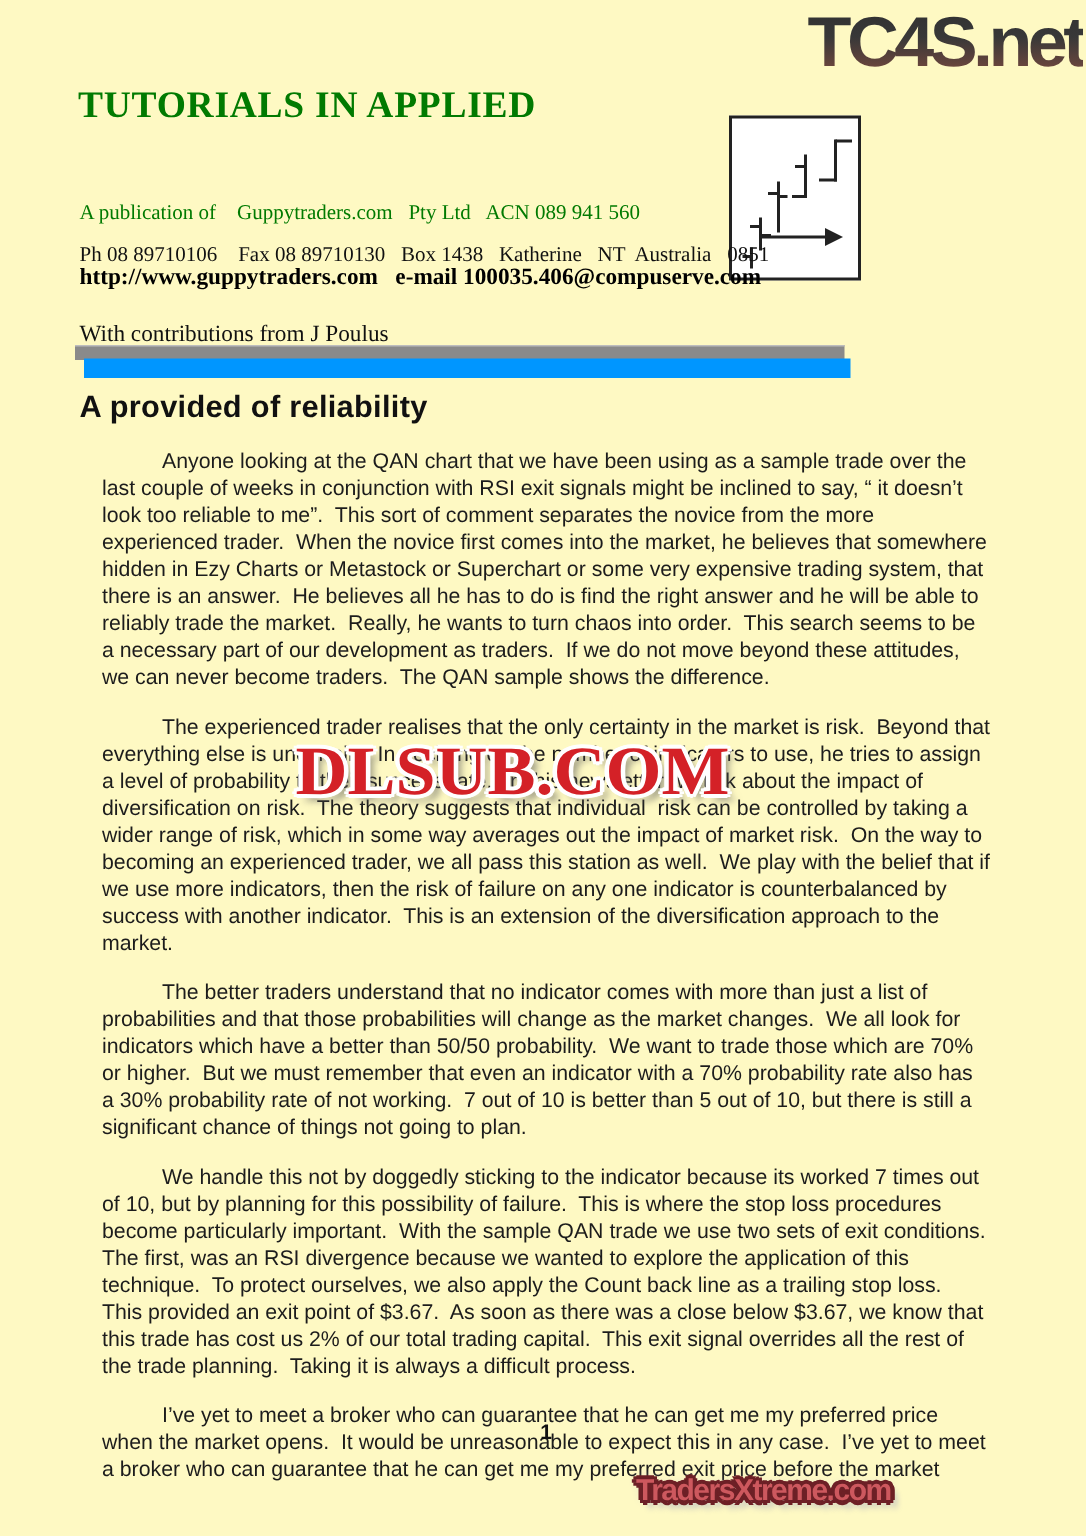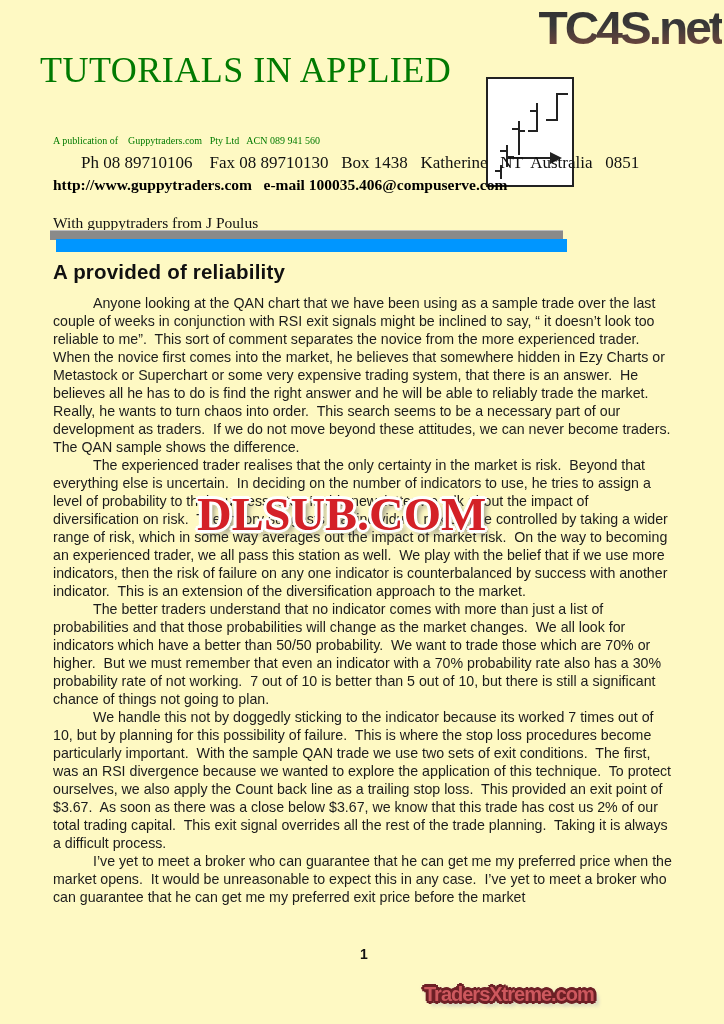--- a/index.html
+++ b/index.html
@@ -16,53 +16,53 @@
     position:absolute;top:0px;right:2px;
     font-family:"Liberation Sans",sans-serif;
     font-weight:700;font-size:47px;letter-spacing:-3px;
     background:linear-gradient(180deg,#2f2f2f 0%,#383838 45%,#64443c 78%,#9a5a4e 100%);
     -webkit-background-clip:text;background-clip:text;
     color:transparent;
     transform:scaleX(1.02);transform-origin:right;
   }
   
   .title{
-    position:absolute;left:40px;top:52px;
+    position:absolute;left:52px;top:52px;
     font-family:"Liberation Serif",serif;
-    font-weight:400;font-size:36px;line-height:37px;
+    font-weight:700;font-size:25px;line-height:37px;
     color:#017a01;letter-spacing:0.5px;
     white-space:pre;
   }
   .logo-box{
     position:absolute;left:486px;top:77px;width:88px;height:110px;
     border:2px solid #222;background:#fff;box-sizing:border-box;
   }
   .hline{position:absolute;left:53px;white-space:pre;}
-  .pub-line{top:135px;font-family:"Liberation Serif",serif;font-size:10px;color:#017a01;}
-  .contact-line{top:153px;font-family:"Liberation Serif",serif;font-size:17px;color:#111;margin-left:28px;}
+  .pub-line{top:135px;font-family:"Liberation Serif",serif;font-size:14px;color:#017a01;}
+  .contact-line{top:163px;font-family:"Liberation Serif",serif;font-size:14px;color:#111;}
   .web-line{top:176px;font-family:"Liberation Serif",serif;font-size:15.5px;font-weight:700;color:#000;}
   .issue-line{top:194px;font-family:"Liberation Serif",serif;font-size:15.5px;color:#111;}
   .contrib-line{top:214px;font-family:"Liberation Serif",serif;font-size:15.5px;color:#111;}
   
   .bar-gray{
     position:absolute;left:50px;top:230px;width:513px;height:9px;
     background:#8a8a8a;border-top:1px solid #bdbdbd;
   }
   .bar-blue{
     position:absolute;left:56px;top:239px;width:511px;height:13px;
     background:#0096ff;
   }
   
   .article{position:absolute;left:53px;top:260px;width:622px;}
   .article h2{
     margin:0 0 10px 0;
     font-size:20.5px;font-weight:700;color:#111;letter-spacing:0.2px;
   }
   .article p{
-    margin:0;
+    margin:15px;
     font-size:14.2px;line-height:18px;
     text-indent:40px;
     white-space:pre-wrap;
     color:#1c1c1c;
   }
   .page-number{
     position:absolute;left:53px;top:946px;width:622px;
     text-align:center;font-size:14px;font-weight:700;color:#111;
   }
   
@@ -121,21 +121,21 @@
       <line class="stroke" x1="7" y1="92" x2="13" y2="92"></line>
 
       <line class="stroke" x1="20" y1="79" x2="62" y2="79"></line>
       <polygon points="62,73 74,79 62,85" fill="#222"></polygon>
     </svg>
   </div>
 
   <div class="hline pub-line">A publication of    Guppytraders.com   Pty Ltd   ACN 089 941 560</div>
   <div class="hline contact-line">Ph 08 89710106    Fax 08 89710130   Box 1438   Katherine   NT  Australia   0851</div>
   <div class="hline web-line">http://www.guppytraders.com   e-mail 100035.406@compuserve.com</div>
-  <div class="hline contrib-line">With guppytraders from J Poulus</div>
+  <div class="hline contrib-line">With contributions from J Poulus</div>
 
   <div class="bar-gray"></div>
   <div class="bar-blue"></div>
 
   <div class="article">
     <h2>A provided of reliability</h2>
     <p>Anyone looking at the QAN chart that we have been using as a sample trade over the last couple of weeks in conjunction with RSI exit signals might be inclined to say, “ it doesn’t look too reliable to me”.  This sort of comment separates the novice from the more experienced trader.  When the novice first comes into the market, he believes that somewhere hidden in Ezy Charts or Metastock or Superchart or some very expensive trading system, that there is an answer.  He believes all he has to do is find the right answer and he will be able to reliably trade the market.  Really, he wants to turn chaos into order.  This search seems to be a necessary part of our development as traders.  If we do not move beyond these attitudes, we can never become traders.  The QAN sample shows the difference.</p>
     <p>The experienced trader realises that the only certainty in the market is risk.  Beyond that everything else is uncertain.  In deciding on the number of indicators to use, he tries to assign a level of probability to their success rate.  In this newsletter we talk about the impact of diversification on risk.  The theory suggests that individual  risk can be controlled by taking a wider range of risk, which in some way averages out the impact of market risk.  On the way to becoming an experienced trader, we all pass this station as well.  We play with the belief that if we use more indicators, then the risk of failure on any one indicator is counterbalanced by success with another indicator.  This is an extension of the diversification approach to the market.</p>
     <p>The better traders understand that no indicator comes with more than just a list of probabilities and that those probabilities will change as the market changes.  We all look for indicators which have a better than 50/50 probability.  We want to trade those which are 70% or higher.  But we must remember that even an indicator with a 70% probability rate also has a 30% probability rate of not working.  7 out of 10 is better than 5 out of 10, but there is still a significant chance of things not going to plan.</p>
     <p>We handle this not by doggedly sticking to the indicator because its worked 7 times out of 10, but by planning for this possibility of failure.  This is where the stop loss procedures become particularly important.  With the sample QAN trade we use two sets of exit conditions.  The first, was an RSI divergence because we wanted to explore the application of this technique.  To protect ourselves, we also apply the Count back line as a trailing stop loss.  This provided an exit point of $3.67.  As soon as there was a close below $3.67, we know that this trade has cost us 2% of our total trading capital.  This exit signal overrides all the rest of the trade planning.  Taking it is always a difficult process.</p>

